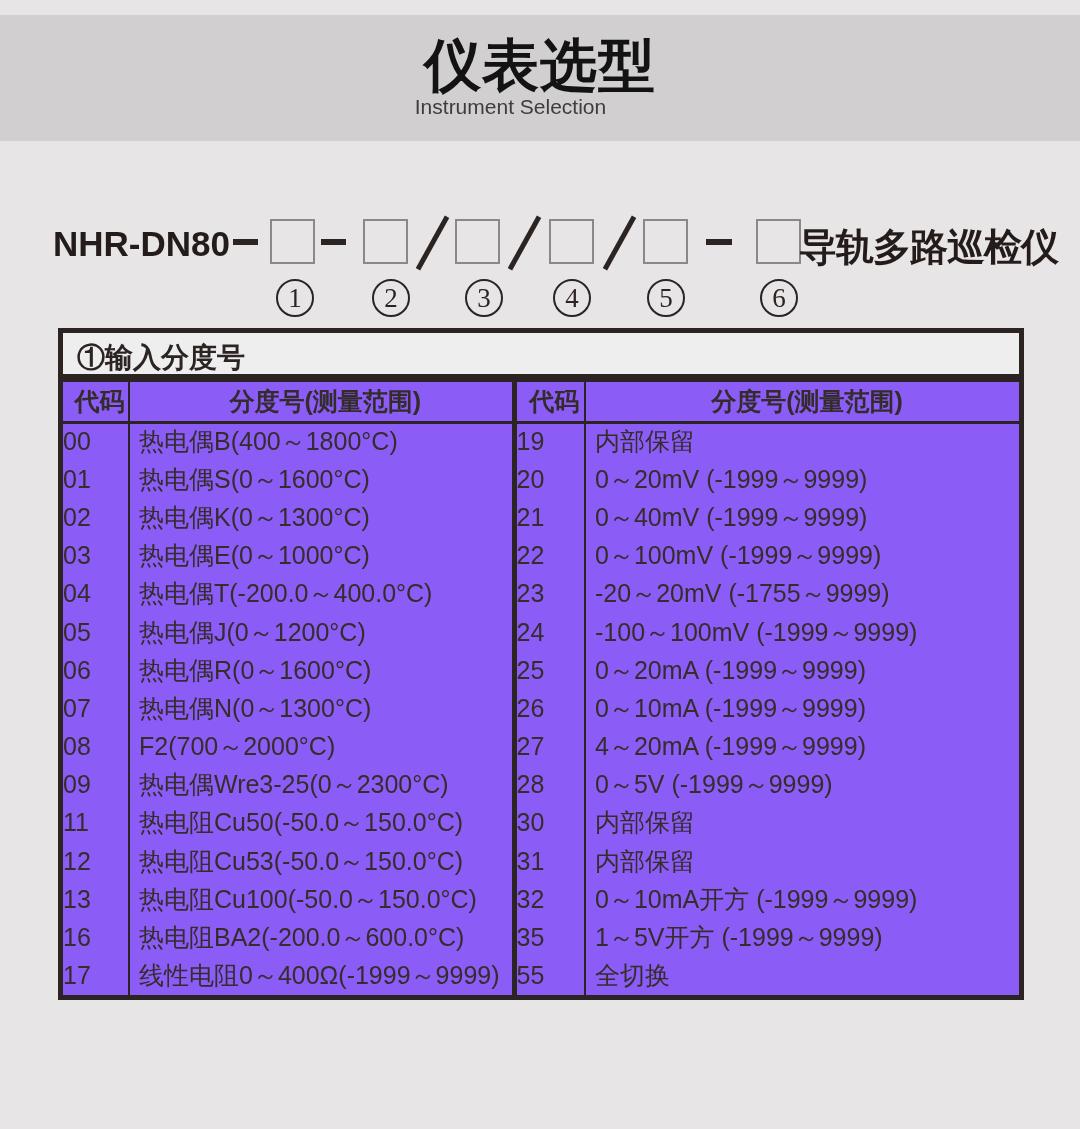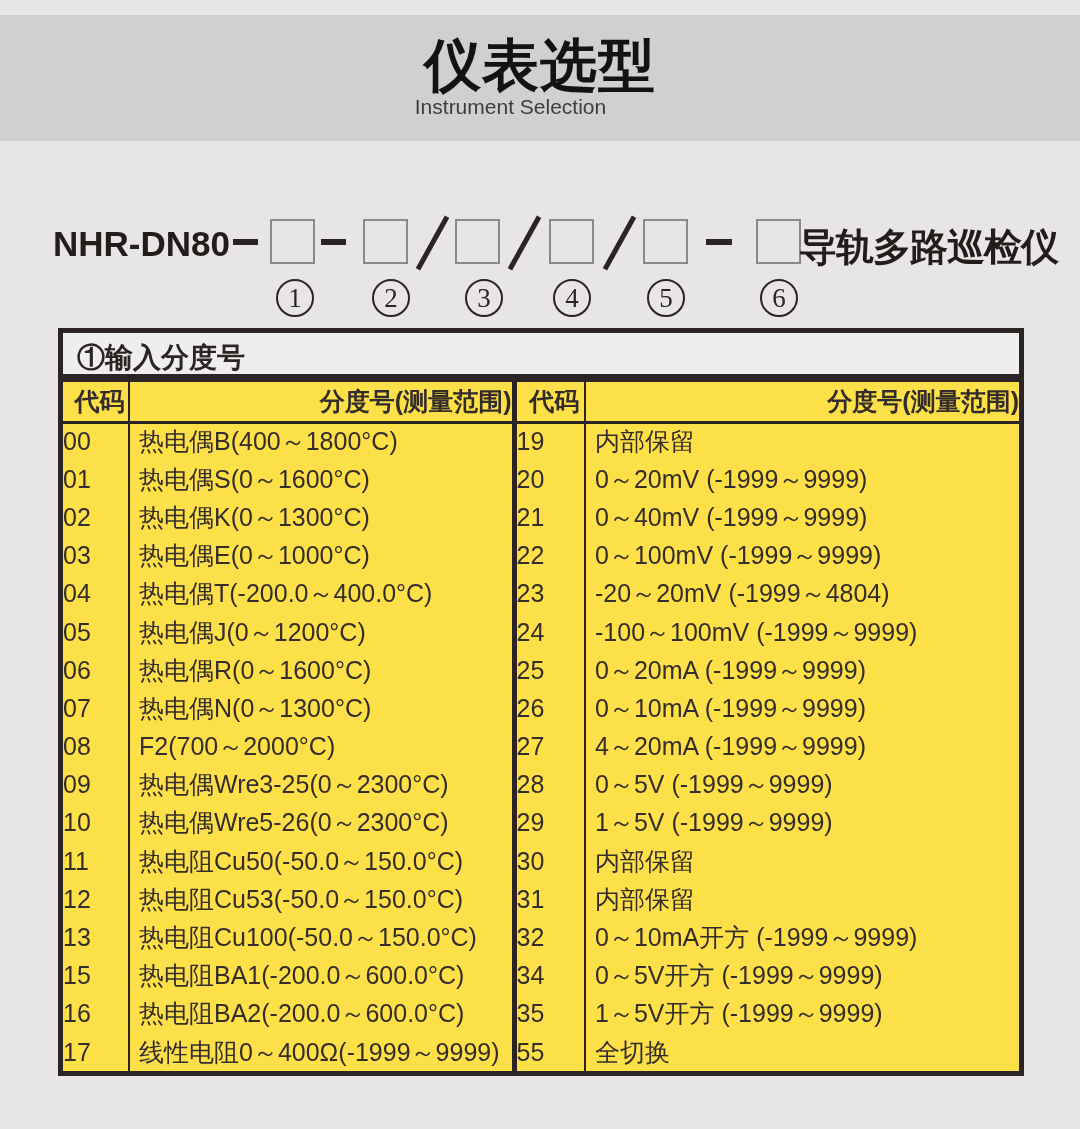--- a/index.html
+++ b/index.html
@@ -53,31 +53,31 @@
     border:2px solid #2b2422; border-radius:50%;
     display:flex; align-items:center; justify-content:center;
     font-family:"Liberation Serif", serif; font-size:27px; color:#2b2422;
     background:transparent;
   }
   .circ1 { left:276px; } .circ2 { left:372px; } .circ3 { left:465px; }
   .circ4 { left:553px; } .circ5 { left:647px; } .circ6 { left:760px; }
   
   .sel-table {
     position:absolute; left:58px; top:328px; width:966px;
-    border:5px solid #2b2422; background:#fde047;
+    border:5px solid #2b2422; background:#8b5cf6;
   }
   .table-title {
     height:49px; line-height:49px; padding-left:14px;
     font-size:28px; font-weight:700; color:#2b2422;
     background:#efeeee; border-bottom:8px solid #2b2422;
   }
   table { width:100%; border-collapse:collapse; table-layout:fixed; }
   thead th {
     height:40px; font-size:25px; font-weight:700; color:#332c2a;
-    border-bottom:3px solid #2b2422; text-align:right; padding-left:9px;
+    border-bottom:3px solid #2b2422; text-align:center; padding-left:9px;
   }
   thead th.code { text-align:center; padding-left:8px; }
   tbody td { height:38.2px; font-size:25px; font-weight:500; color:#352d2b; padding-left:9px; }
   tbody td.code { padding-left:0; font-weight:400; }
   .bl2 { border-left:2px solid #2b2422; }
   .bl5 { border-left:5px solid #2b2422; }
 </style>
 </head>
 <body>
 
@@ -148,21 +148,21 @@
           <tr>
     <td class="code">03</td>
     <td class="bl2">热电偶E(0～1000°C)</td>
     <td class="code bl5">22</td>
     <td class="bl2">0～100mV (-1999～9999)</td>
   </tr>
           <tr>
     <td class="code">04</td>
     <td class="bl2">热电偶T(-200.0～400.0°C)</td>
     <td class="code bl5">23</td>
-    <td class="bl2">-20～20mV (-1999～4804)</td>
+    <td class="bl2">-20～20mV (-1755～9999)</td>
   </tr>
           <tr>
     <td class="code">05</td>
     <td class="bl2">热电偶J(0～1200°C)</td>
     <td class="code bl5">24</td>
     <td class="bl2">-100～100mV (-1999～9999)</td>
   </tr>
           <tr>
     <td class="code">06</td>
     <td class="bl2">热电偶R(0～1600°C)</td>
@@ -181,50 +181,38 @@
     <td class="code bl5">27</td>
     <td class="bl2">4～20mA (-1999～9999)</td>
   </tr>
           <tr>
     <td class="code">09</td>
     <td class="bl2">热电偶Wre3-25(0～2300°C)</td>
     <td class="code bl5">28</td>
     <td class="bl2">0～5V (-1999～9999)</td>
   </tr>
           <tr>
-    <td class="code">10</td>
-    <td class="bl2">热电偶Wre5-26(0～2300°C)</td>
-    <td class="code bl5">29</td>
-    <td class="bl2">1～5V (-1999～9999)</td>
-  </tr>
-          <tr>
     <td class="code">11</td>
     <td class="bl2">热电阻Cu50(-50.0～150.0°C)</td>
     <td class="code bl5">30</td>
     <td class="bl2">内部保留</td>
   </tr>
           <tr>
     <td class="code">12</td>
     <td class="bl2">热电阻Cu53(-50.0～150.0°C)</td>
     <td class="code bl5">31</td>
     <td class="bl2">内部保留</td>
   </tr>
           <tr>
     <td class="code">13</td>
     <td class="bl2">热电阻Cu100(-50.0～150.0°C)</td>
     <td class="code bl5">32</td>
     <td class="bl2">0～10mA开方 (-1999～9999)</td>
   </tr>
           <tr>
-    <td class="code">15</td>
-    <td class="bl2">热电阻BA1(-200.0～600.0°C)</td>
-    <td class="code bl5">34</td>
-    <td class="bl2">0～5V开方 (-1999～9999)</td>
-  </tr>
-          <tr>
     <td class="code">16</td>
     <td class="bl2">热电阻BA2(-200.0～600.0°C)</td>
     <td class="code bl5">35</td>
     <td class="bl2">1～5V开方 (-1999～9999)</td>
   </tr>
           <tr>
     <td class="code">17</td>
     <td class="bl2">线性电阻0～400Ω(-1999～9999)</td>
     <td class="code bl5">55</td>
     <td class="bl2">全切换</td>

